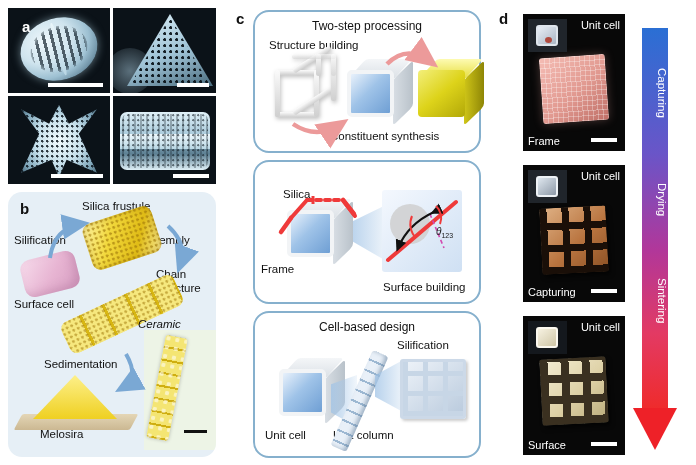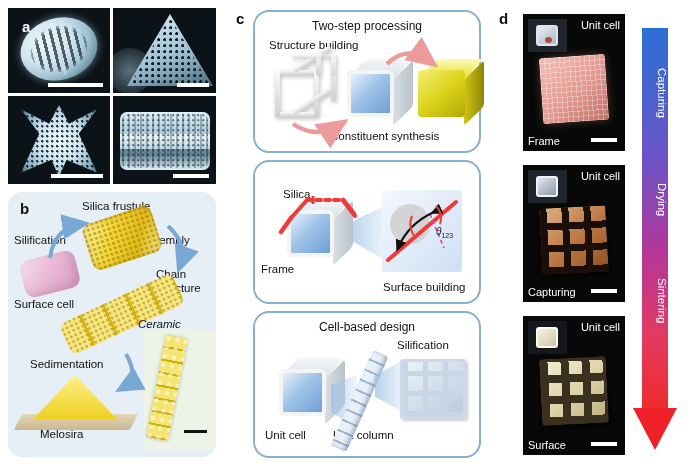--- a/index.html
+++ b/index.html
@@ -198,21 +198,21 @@
 
   <div id="panel-b">
     <div class="panel-letter" style="left:12px;top:8px;">b</div>
 
     <div class="bl" style="left:74px;top:8px;">Silica frustule</div>
     <div class="bl" style="left:6px;top:42px;">Silification</div>
     <div class="bl" style="left:132px;top:42px;">Assembly</div>
     <div class="bl" style="left:6px;top:106px;">Surface cell</div>
     <div class="bl" style="left:148px;top:76px;">Chain</div>
     <div class="bl" style="left:148px;top:90px;">structure</div>
-    <div class="bl" style="left:22px;top:166px;">Sedimentation</div>
+    <div class="bl" style="left:36px;top:166px;">Sedimentation</div>
     <div class="bl" style="left:32px;top:236px;">Melosira</div>
     <div class="bl ital" style="left:130px;top:126px;z-index:8;">Ceramic</div>
 
     <div class="frustule" style="left:78px;top:22px;width:72px;height:48px;transform:rotate(-18deg);"></div>
 
     <div class="cell"></div>
 
     <div class="chain"></div>
 
     <div class="melo-bg"></div>

